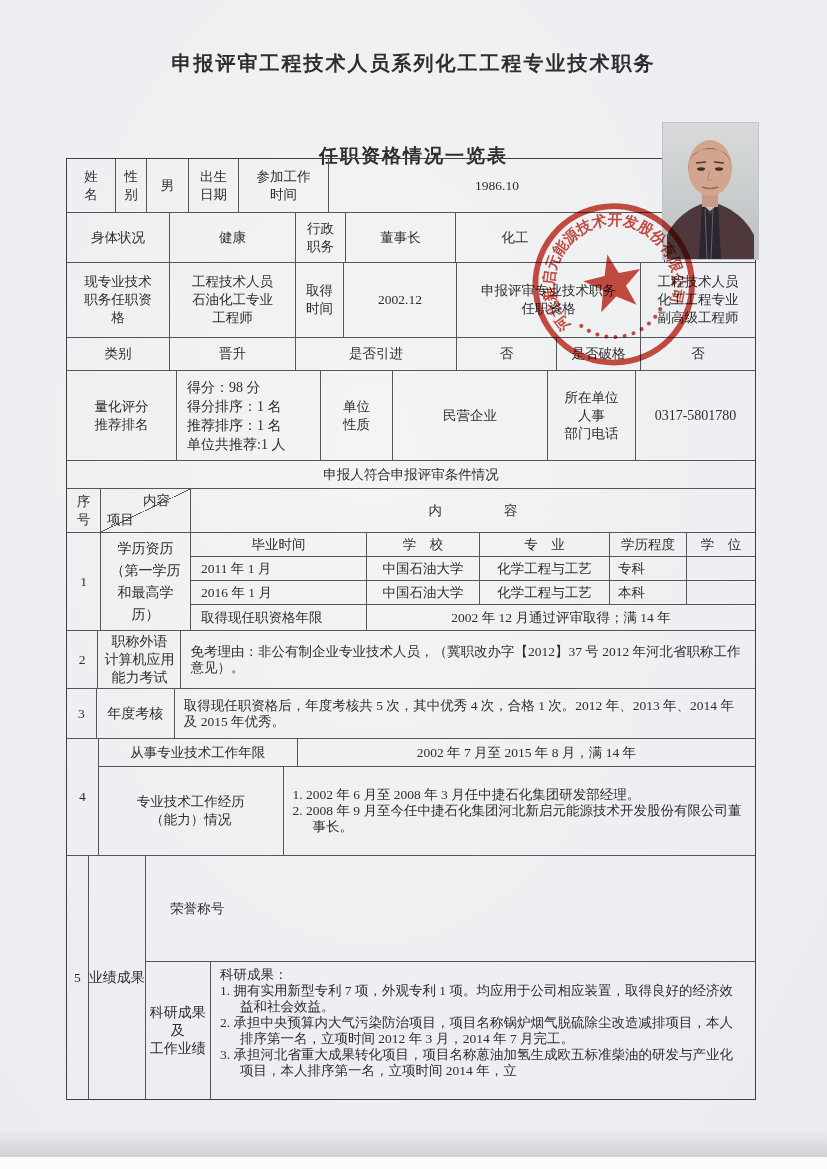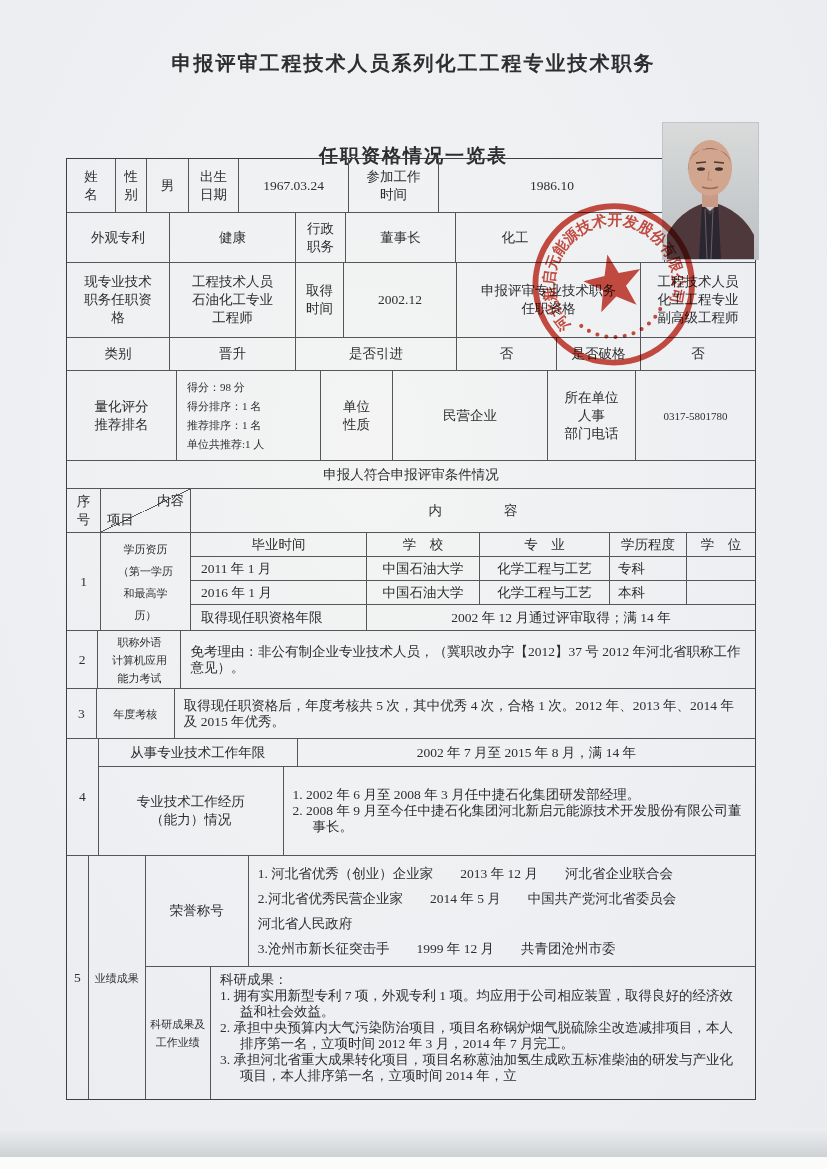--- a/index.html
+++ b/index.html
@@ -30,37 +30,37 @@
   .band > .c:last-child, .srow > .c:last-child { border-right:none; }
   .fx { flex:1 1 auto; min-width:0; }
   .pre { white-space:pre-line; }
   .sub { flex:1 1 auto; display:flex; flex-direction:column; min-width:0; }
   .srow { display:flex; border-bottom:1px solid #55555a; box-sizing:border-box; flex:0 0 auto; }
   .srow:last-child { border-bottom:none; }
   .left { justify-content:flex-start; text-align:left; }
   .pl8 { padding-left:8px; } .pl10 { padding-left:10px; }
   .content-block { display:block; padding:5px 9px; text-align:left; line-height:16px; }
   .hang { padding-left:20px; text-indent:-20px; }
-  .smallf { font-size:11px; }
+  .smallf { font-size:14px; }
 
   
   .photo { position:absolute; left:663px; top:123px; width:95px; height:136px; z-index:3;
     outline:1px solid #c0c4c9; }
   
   .seal { position:absolute; left:528px; top:196px; width:170px; height:170px; z-index:4;
     transform:rotate(-12deg); opacity:0.83; mix-blend-mode:multiply; }
 
   .bottom-shade { position:absolute; left:0; top:1128px; width:827px; height:29px;
     background:linear-gradient(to bottom,#eceef0 0%,#cfd2d5 100%); }
   .bottom-white { position:absolute; left:0; top:1157px; width:827px; height:12px; background:#fbfbfa; }
 
   
   .diag { position:relative;
     background:linear-gradient(to bottom right, transparent 49.5%, #55555a 49.5%, #55555a 50.6%, transparent 50.6%); }
-  .diag .tr { position:absolute; top:3px; right:6px; }
+  .diag .tr { position:absolute; top:3px; right:20px; }
   .diag .bl { position:absolute; bottom:3px; left:6px; }
   .inner-head { display:flex; gap:62px; justify-content:center; }
 </style>
 </head>
 <body>
 
 <div class="page">
 
   <div class="title1">申报评审工程技术人员系列化工工程专业技术职务</div>
   <div class="title2">任职资格情况一览表</div>
@@ -69,28 +69,27 @@
   <div class="tbl">
 
     <div class="band" style="min-height:54px;">
       <div class="c pre" style="width:49px;">姓
 名</div>
       <div class="c pre" style="width:31px;">性
 别</div>
       <div class="c" style="width:42px;">男</div>
       <div class="c pre" style="width:50px;">出生
 日期</div>
-      <div class="c" style="width:110px;">1967.03.24</div>
       <div class="c pre" style="width:90px;">参加工作
 时间</div>
       <div class="c fx" style="padding-right:90px;">1986.10</div>
     </div>
 
     <div class="band" style="min-height:50px;">
-      <div class="c" style="width:103px;">外观专利</div>
+      <div class="c" style="width:103px;">身体状况</div>
       <div class="c" style="width:126px;">健康</div>
       <div class="c pre" style="width:50px;">行政
 职务</div>
       <div class="c" style="width:110px;">董事长</div>
       <div class="c fx" style="padding-right:90px;">化工</div>
       <div class="c pre" style="width:90px;">现从事
 专业</div>
     </div>
 
     <div class="band" style="min-height:75px;">
@@ -226,28 +225,20 @@
         </div>
       </div>
     </div>
 
     <div class="band" style="flex:1 1 auto;">
       <div class="c" style="width:34px;">5</div>
       <div class="c smallf" style="width:90px;">业绩成果</div>
       <div class="sub">
         <div class="srow" style="min-height:106px;">
           <div class="c" style="width:103px;">荣誉称号</div>
-          <div class="c fx left">
-            <div class="content-block" style="line-height:25px;">
-              <div>1. 河北省优秀（创业）企业家　　2013 年 12 月　　河北省企业联合会</div>
-              <div>2.河北省优秀民营企业家　　2014 年 5 月　　中国共产党河北省委员会</div>
-              <div>河北省人民政府</div>
-              <div>3.沧州市新长征突击手　　1999 年 12 月　　共青团沧州市委</div>
-            </div>
-          </div>
         </div>
         <div class="srow" style="flex:1 1 auto;">
           <div class="c pre smallf" style="width:103px; line-height:18px;">科研成果及
 工作业绩</div>
           <div class="c fx left" style="align-items:flex-start;">
             <div class="content-block">
               <div>科研成果：</div>
               <div class="hang">1. 拥有实用新型专利 7 项，外观专利 1 项。均应用于公司相应装置，取得良好的经济效益和社会效益。</div>
               <div class="hang">2. 承担中央预算内大气污染防治项目，项目名称锅炉烟气脱硫除尘改造减排项目，本人排序第一名，立项时间 2012 年 3 月，2014 年 7 月完工。</div>
               <div class="hang">3. 承担河北省重大成果转化项目，项目名称蒽油加氢生成欧五标准柴油的研发与产业化项目，本人排序第一名，立项时间 2014 年，立</div>

